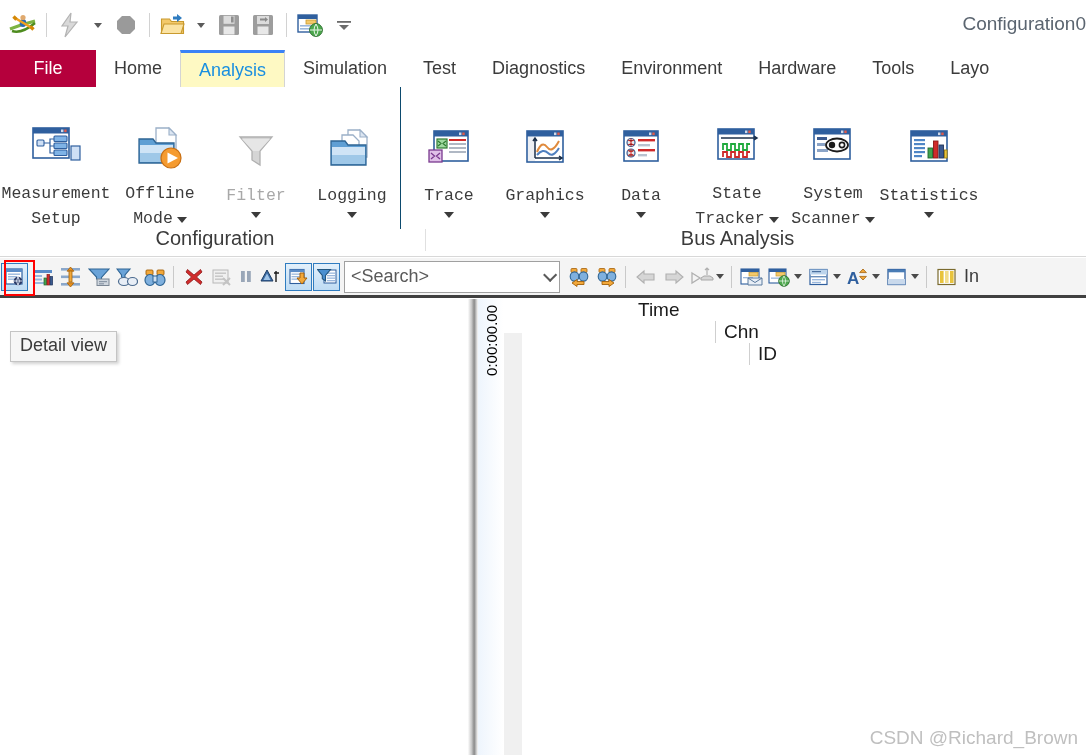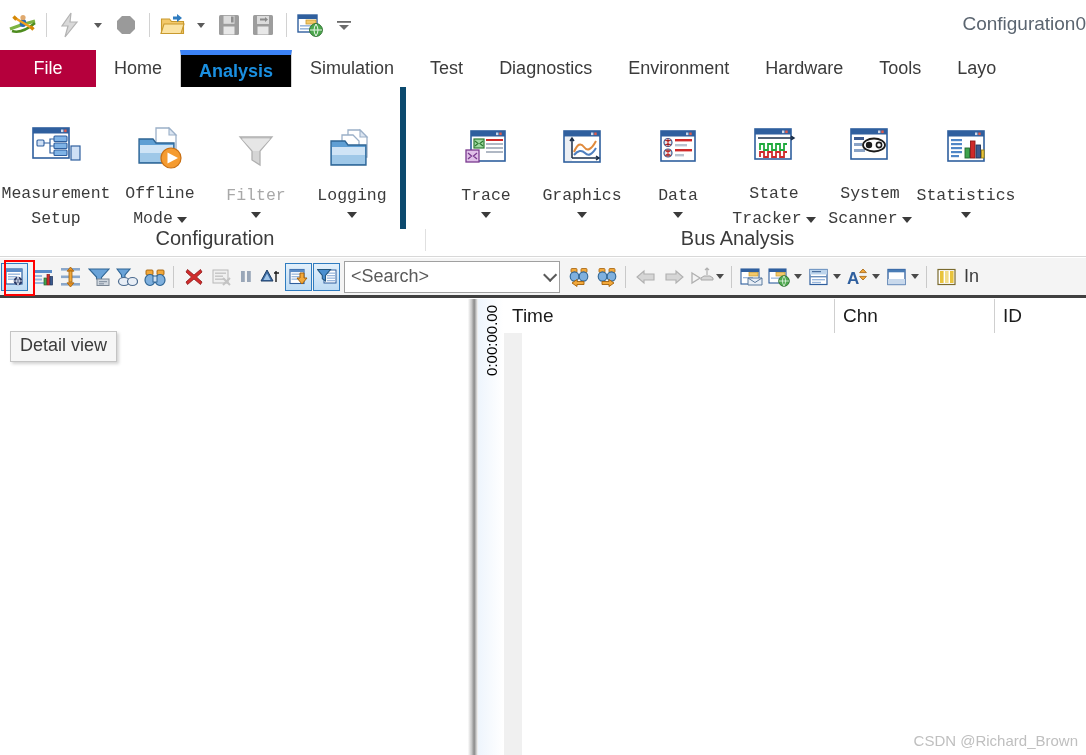--- a/index.html
+++ b/index.html
@@ -51,37 +51,36 @@
     position: absolute; left: 96px; top: 0; height: 37px;
     display: flex; align-items: stretch;
   }
   .tab {
     padding: 0 18px; height: 37px;
     display: flex; align-items: center; justify-content: center;
     font-size: 18px; color: #3b3b3b; white-space: nowrap;
   }
   .tab.active {
     color: #1a8fe0;
-    background: #000000;
+    background: #fef9c3;
     border-left: 1px solid #d4d4d4;
     border-right: 1px solid #d4d4d4;
-    border-top: 5px solid #3b82f6;
-    font-weight: bold;
+    border-top: 3px solid #3b82f6;
   }
 
   
   .ribbon {
     position: absolute; left: 0; top: 87px; width: 1086px; height: 170px;
     background: #ffffff;
     border-bottom: 1px solid #d8d8d8;
     overflow: hidden;
   }
   .rgroups { position: absolute; left: 0; top: 0; display: flex; height: 142px; }
   .rgroup { position: relative; display: flex; align-items: flex-end; height: 142px; font-family: Liberation Mono, monospace; }
-  .rgroup + .rgroup { border-left: 6px solid #0c4a6e; padding-left: 32px; }
+  .rgroup + .rgroup { border-left: 1px solid #0c4a6e; }
   .ritem {
     width: 96px; min-height: 120px; padding-top: 12px;
     display: flex; flex-direction: column; align-items: center;
     text-align: center;
   }
   .ritem.wide { width: 112px; }
   .ritem .glyph { height: 60px; display: flex; align-items: center; justify-content: center; }
   .ritem .lbl {
     font-size: 16.5px; color: #3b3b3b; line-height: 1.28;
     margin-top: 4px; white-space: nowrap;
@@ -181,35 +180,35 @@
     font-size: 15px; color: #000;
     writing-mode: vertical-rl; transform: rotate(180deg);
     white-space: nowrap; letter-spacing: 0px;
   }
   .gridpane {
     position: absolute; left: 504px; top: 0; width: 582px; height: 456px;
     background: #ffffff;
   }
   .colhdr {
     position: absolute; left: 0; top: 0; width: 582px; height: 34px;
-    background: #ffffff; display: flex; align-items: center;
+    background: #ffffff; display: flex; align-items: center; flex-direction: column;
   }
   .colhdr .cell {
     height: 34px; display: flex; align-items: center;
     padding-left: 8px; font-size: 19px; color: #1b1b1b;
     position: relative;
   }
   .colhdr .cell + .cell { border-left: 1px solid #cfcfcf; }
   .rowstrip {
     position: absolute; left: 0; top: 34px; width: 18px; height: 422px;
     background: #f0f0f0;
   }
   .watermark {
     position: absolute; right: 8px; bottom: 6px;
-    font-size: 15px; color: #bfbfbf; white-space: nowrap;
+    font-size: 19px; color: #bfbfbf; white-space: nowrap;
   }
 </style>
 </head>
 <body>
 
 <div id="app">
 
   <div class="qat">
     <div class="qat-items">
 

